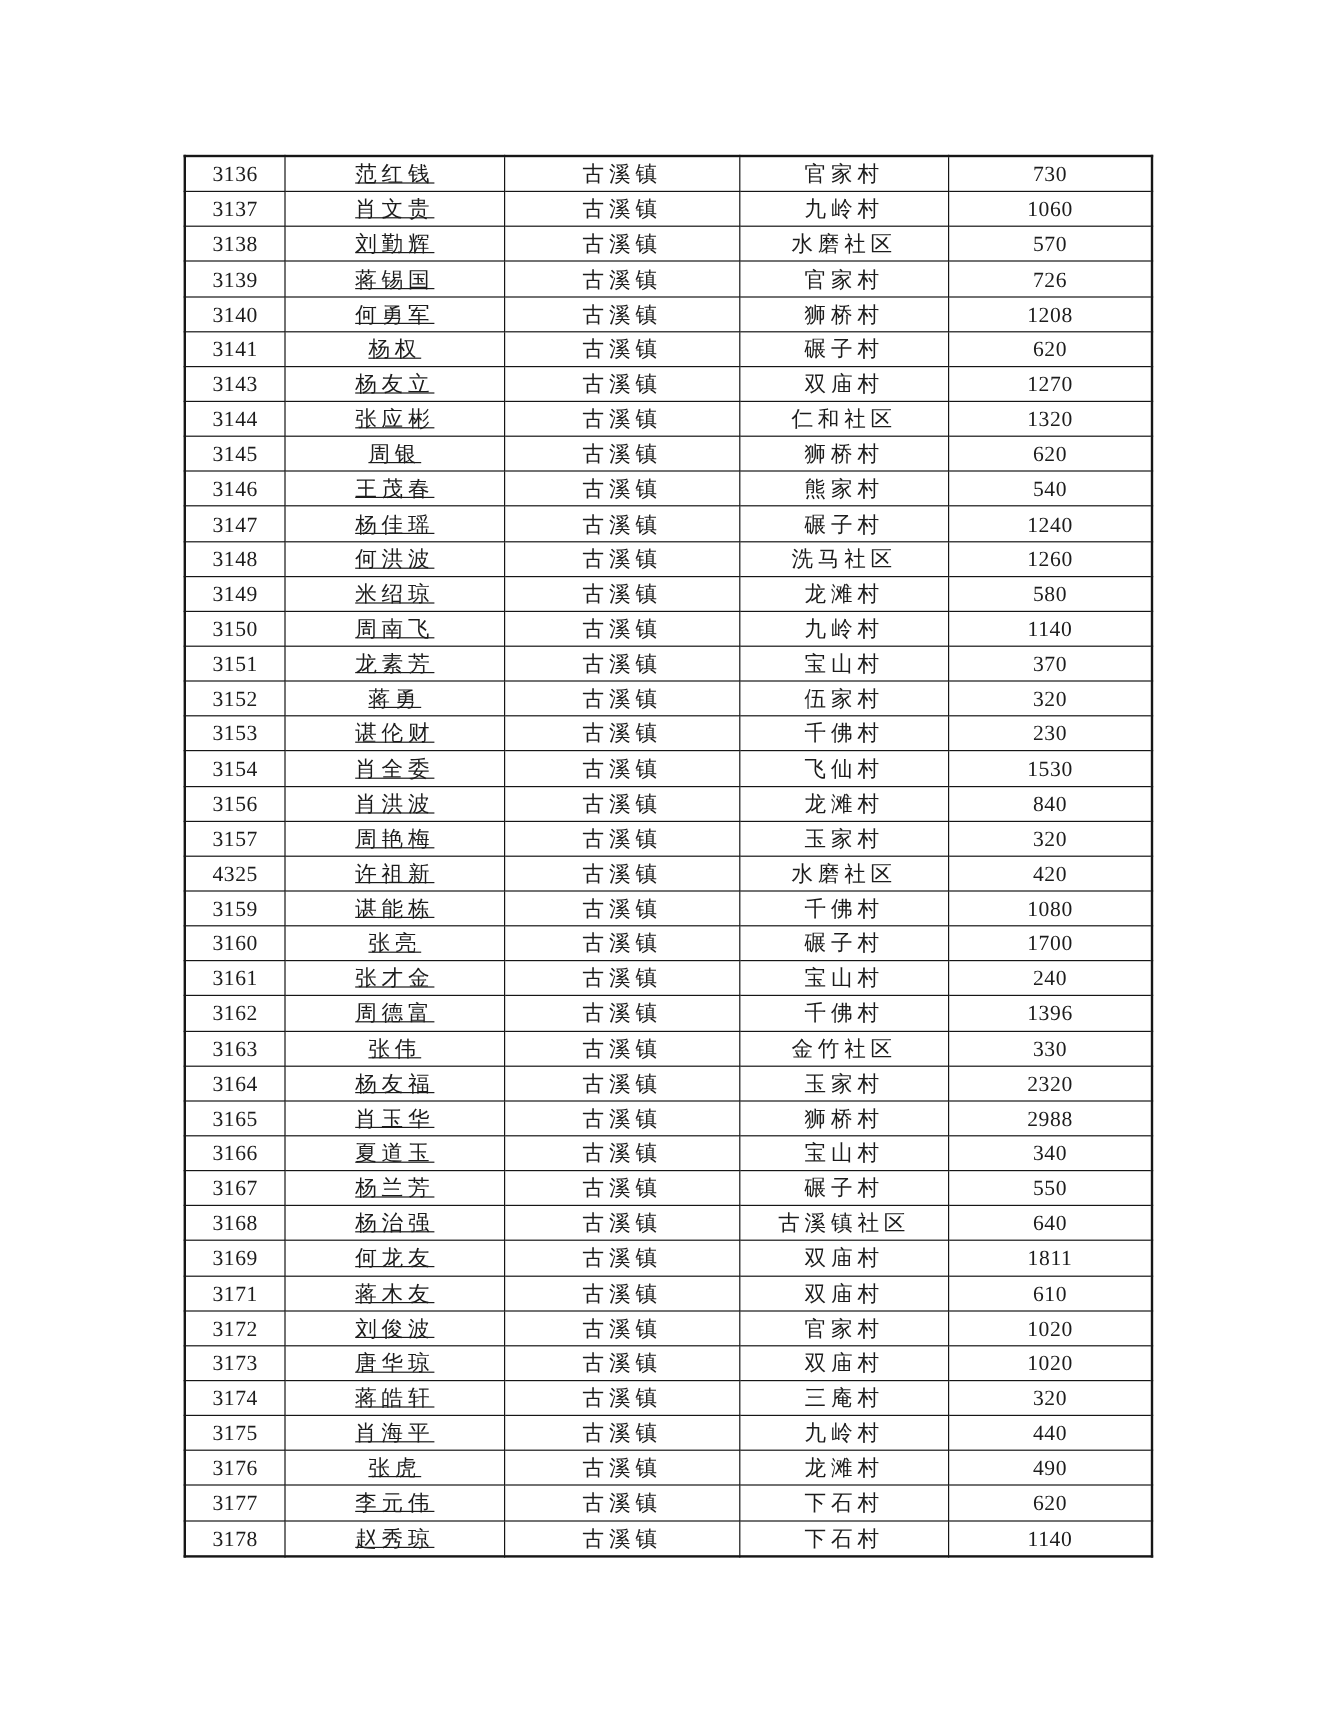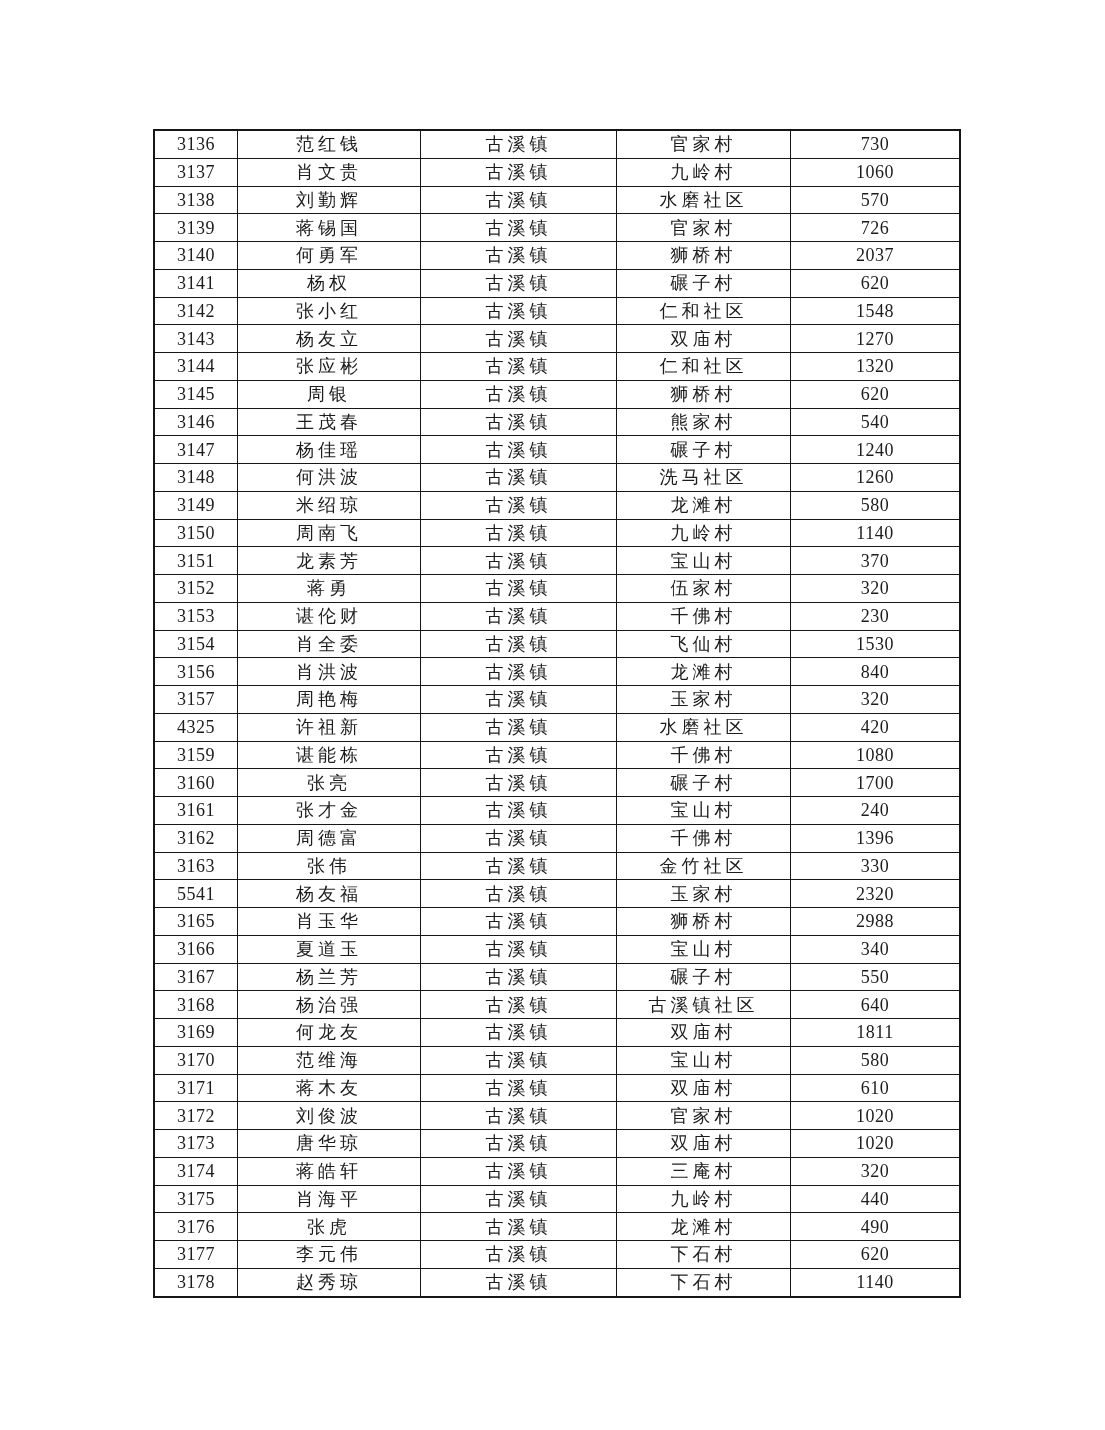--- a/index.html
+++ b/index.html
@@ -38,21 +38,21 @@
     padding: 0;
     text-align: center;
     vertical-align: middle;
     font-size: 18px;
     line-height: 26px;
     white-space: nowrap;
     overflow: hidden;
     color: #1c1c1c;
   }
   td.col-id      { width: 82px;  letter-spacing: 0.5px; }
-  td.col-name    { width: 182px; }
+  td.col-name    { width: 182px; text-decoration: underline; }
   td.col-town    { width: 195px; }
   td.col-village { width: 173px; }
   td.col-value   { width: 168px; letter-spacing: 0.5px; }
   td.cjk {
     letter-spacing: 4px;
     padding-left: 4px; 
   }
 </style>
 </head>
 <body>
@@ -87,37 +87,30 @@
             <td class="col-name cjk">蒋锡国</td>
             <td class="col-town cjk">古溪镇</td>
             <td class="col-village cjk">官家村</td>
             <td class="col-value">726</td>
           </tr>
           <tr>
             <td class="col-id">3140</td>
             <td class="col-name cjk">何勇军</td>
             <td class="col-town cjk">古溪镇</td>
             <td class="col-village cjk">狮桥村</td>
-            <td class="col-value">2037</td>
+            <td class="col-value">1208</td>
           </tr>
           <tr>
             <td class="col-id">3141</td>
             <td class="col-name cjk">杨权</td>
             <td class="col-town cjk">古溪镇</td>
             <td class="col-village cjk">碾子村</td>
             <td class="col-value">620</td>
           </tr>
           <tr>
-            <td class="col-id">3142</td>
-            <td class="col-name cjk">张小红</td>
-            <td class="col-town cjk">古溪镇</td>
-            <td class="col-village cjk">仁和社区</td>
-            <td class="col-value">1548</td>
-          </tr>
-          <tr>
             <td class="col-id">3143</td>
             <td class="col-name cjk">杨友立</td>
             <td class="col-town cjk">古溪镇</td>
             <td class="col-village cjk">双庙村</td>
             <td class="col-value">1270</td>
           </tr>
           <tr>
             <td class="col-id">3144</td>
             <td class="col-name cjk">张应彬</td>
             <td class="col-town cjk">古溪镇</td>
@@ -244,21 +237,21 @@
             <td class="col-value">1396</td>
           </tr>
           <tr>
             <td class="col-id">3163</td>
             <td class="col-name cjk">张伟</td>
             <td class="col-town cjk">古溪镇</td>
             <td class="col-village cjk">金竹社区</td>
             <td class="col-value">330</td>
           </tr>
           <tr>
-            <td class="col-id">5541</td>
+            <td class="col-id">3164</td>
             <td class="col-name cjk">杨友福</td>
             <td class="col-town cjk">古溪镇</td>
             <td class="col-village cjk">玉家村</td>
             <td class="col-value">2320</td>
           </tr>
           <tr>
             <td class="col-id">3165</td>
             <td class="col-name cjk">肖玉华</td>
             <td class="col-town cjk">古溪镇</td>
             <td class="col-village cjk">狮桥村</td>
@@ -284,27 +277,20 @@
             <td class="col-town cjk">古溪镇</td>
             <td class="col-village cjk">古溪镇社区</td>
             <td class="col-value">640</td>
           </tr>
           <tr>
             <td class="col-id">3169</td>
             <td class="col-name cjk">何龙友</td>
             <td class="col-town cjk">古溪镇</td>
             <td class="col-village cjk">双庙村</td>
             <td class="col-value">1811</td>
-          </tr>
-          <tr>
-            <td class="col-id">3170</td>
-            <td class="col-name cjk">范维海</td>
-            <td class="col-town cjk">古溪镇</td>
-            <td class="col-village cjk">宝山村</td>
-            <td class="col-value">580</td>
           </tr>
           <tr>
             <td class="col-id">3171</td>
             <td class="col-name cjk">蒋木友</td>
             <td class="col-town cjk">古溪镇</td>
             <td class="col-village cjk">双庙村</td>
             <td class="col-value">610</td>
           </tr>
           <tr>
             <td class="col-id">3172</td>

